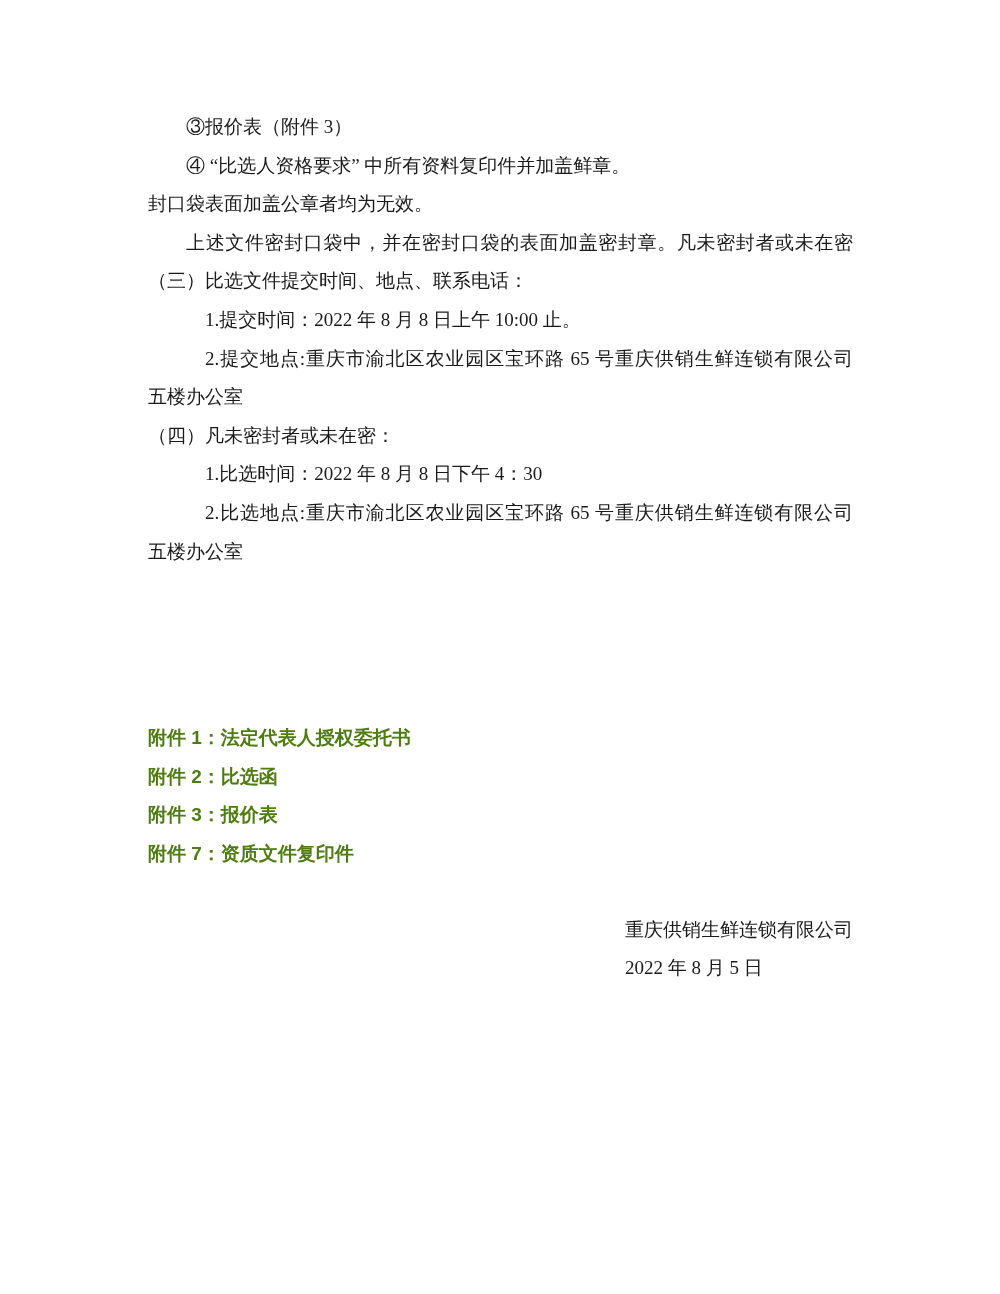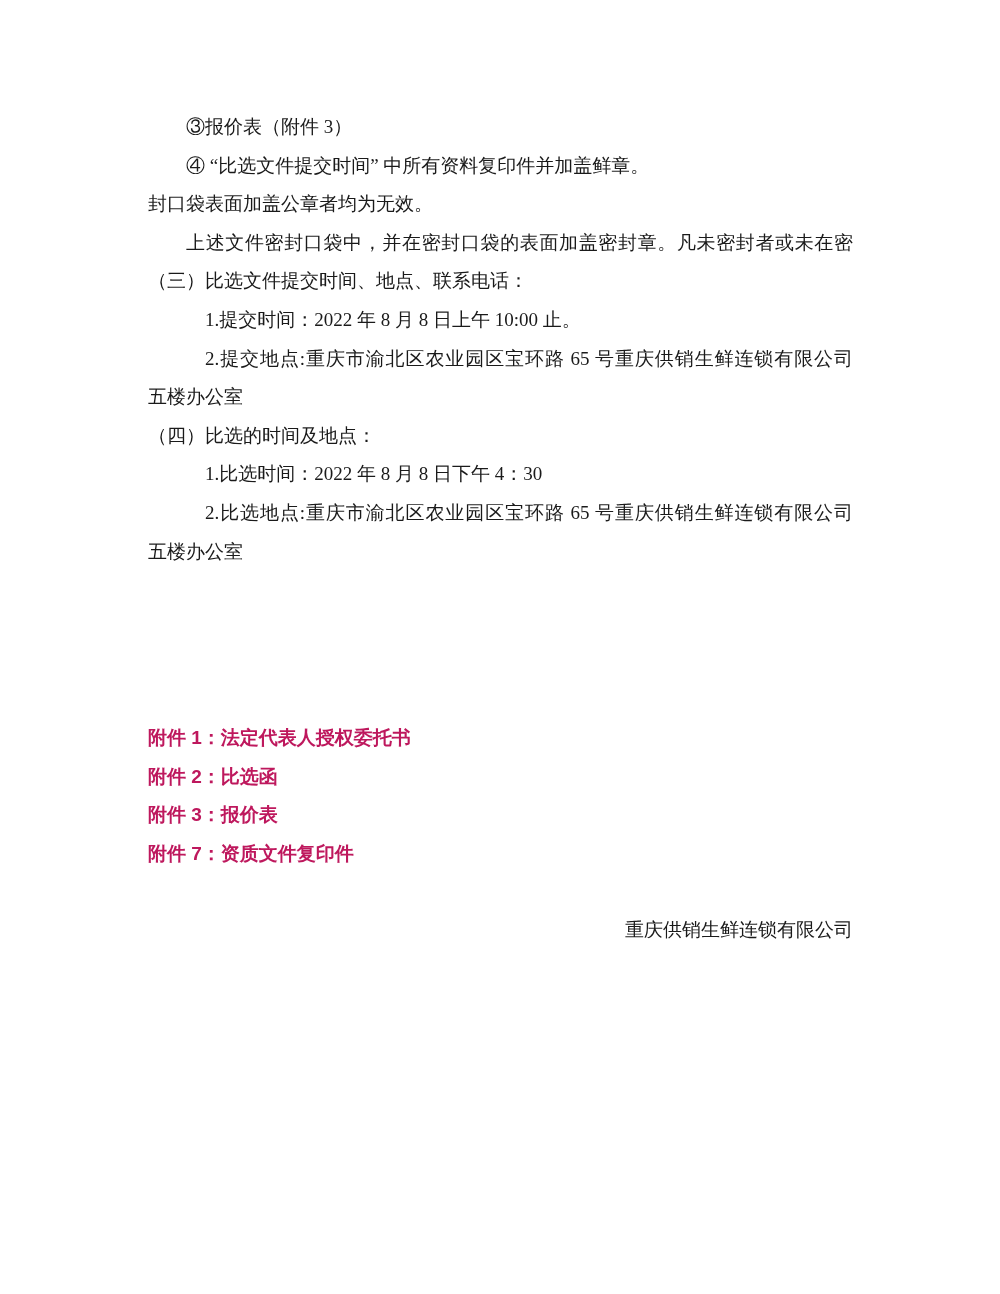--- a/index.html
+++ b/index.html
@@ -33,57 +33,58 @@
   .just {
     text-align: justify;
     text-align-last: justify;
   }
   .attachments {
     margin-top: 148px;
     font-family: "Liberation Sans", "DejaVu Sans", sans-serif;
     font-weight: 700;
     font-size: 19px;
     line-height: 38.6px;
-    color: #be185d;
+    color: #4d7c0f;
   }
   .signature {
     margin-top: 37px;
     width: fit-content;
     margin-left: auto;
     text-align: left;
     font-size: 19px;
     line-height: 38.6px;
   }
 </style>
 </head>
 <body>
 
 <div class="page">
   <div class="content">
 
     <div class="body-text">
       <div class="line ind2">③报价表（附件 3）</div>
-      <div class="line ind2">④ “比选文件提交时间” 中所有资料复印件并加盖鲜章。</div>
+      <div class="line ind2">④ “比选人资格要求” 中所有资料复印件并加盖鲜章。</div>
       <div class="line">封口袋表面加盖公章者均为无效。</div>
       <div class="line ind2 just">上述文件密封口袋中，并在密封口袋的表面加盖密封章。凡未密封者或未在密</div>
       <div class="line">（三）比选文件提交时间、地点、联系电话：</div>
       <div class="line ind3">1.提交时间：2022 年 8 月 8 日上午 10:00 止。</div>
       <div class="line ind3 just">2.提交地点:重庆市渝北区农业园区宝环路 65 号重庆供销生鲜连锁有限公司</div>
       <div class="line">五楼办公室</div>
-      <div class="line">（四）比选的时间及地点：</div>
+      <div class="line">（四）凡未密封者或未在密：</div>
       <div class="line ind3">1.比选时间：2022 年 8 月 8 日下午 4：30</div>
       <div class="line ind3 just">2.比选地点:重庆市渝北区农业园区宝环路 65 号重庆供销生鲜连锁有限公司</div>
       <div class="line">五楼办公室</div>
     </div>
 
     <div class="attachments">
       <div class="line">附件 1：法定代表人授权委托书</div>
       <div class="line">附件 2：比选函</div>
       <div class="line">附件 3：报价表</div>
       <div class="line">附件 7：资质文件复印件</div>
     </div>
 
     <div class="signature">
       <div class="line">重庆供销生鲜连锁有限公司</div>
+      <div class="line">2022 年 8 月 5 日</div>
     </div>
 
   </div>
 </div>
 
 </body></html>

